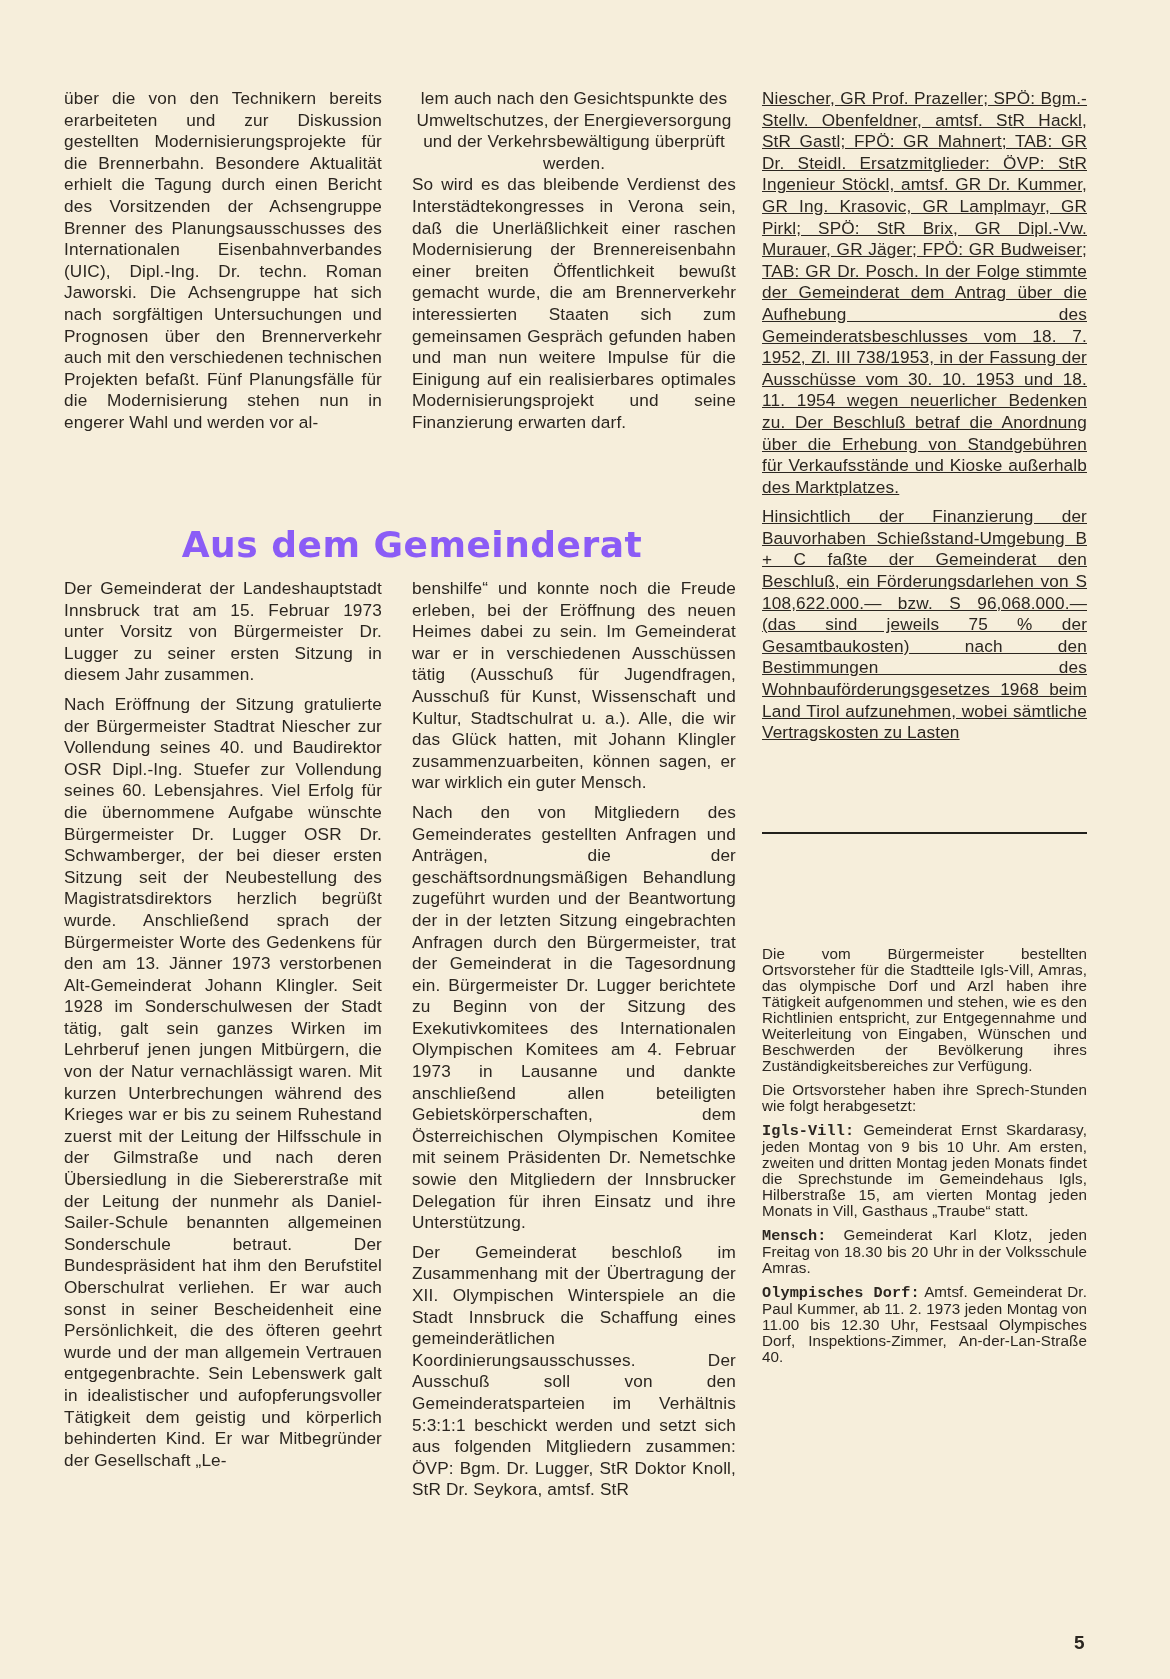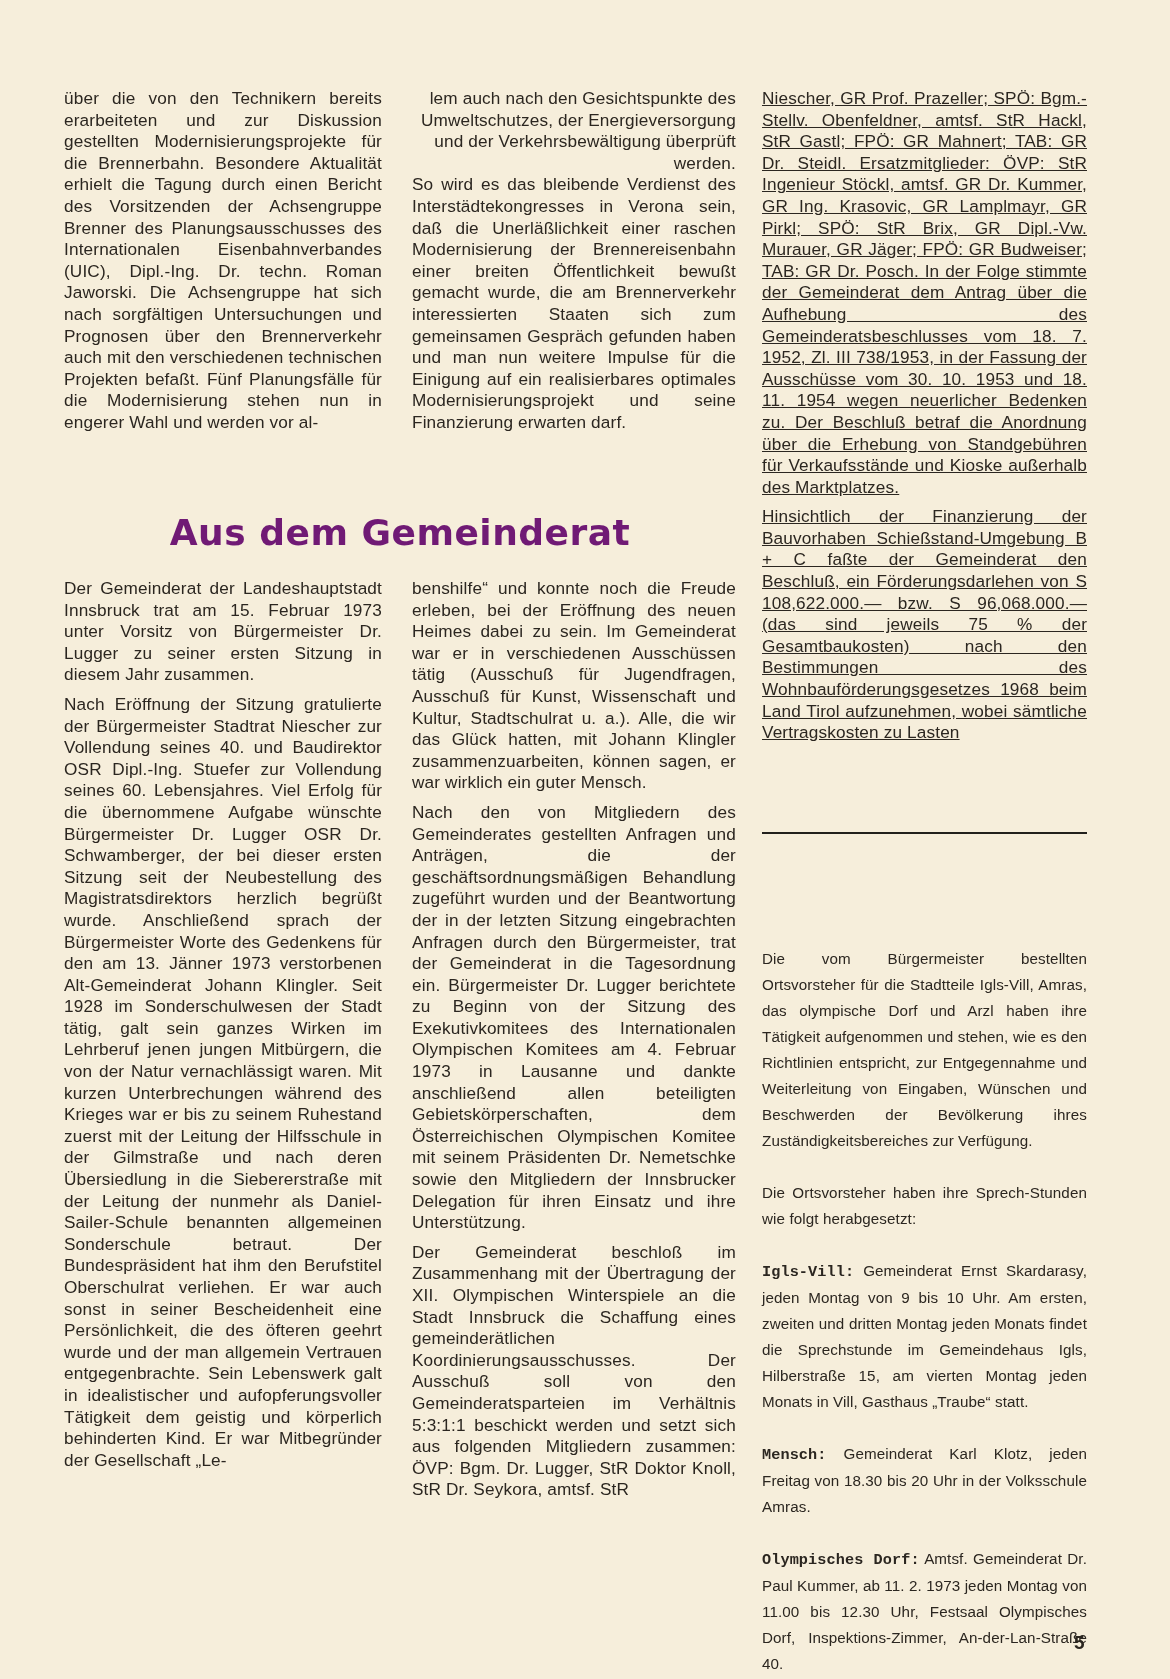--- a/index.html
+++ b/index.html
@@ -13,35 +13,35 @@
   }
   .page { position: absolute; inset: 0; border-radius: 22px; }
   .col {
     position: absolute;
     text-align: justify;
     hyphens: none;
   }
   .col p { margin: 0; }
   .body-text { font-size: 17.2px; line-height: 21.6px; letter-spacing: 0.15px; }
   .body-text p + p { margin-top: 8px; }
-  .small-text { font-size: 15.2px; line-height: 26px; letter-spacing: 0.1px; }
-  .small-text p + p { margin-top: 26px; }
-  .col p.nojust { text-align: right; }
+  .small-text { font-size: 15.2px; line-height: 16px; letter-spacing: 0.1px; }
+  .small-text p + p { margin-top: 8px; }
+  .col p.nojust { text-align: center; }
 
   #top-left   { left: 64px;  top: 88px;  width: 318px; }
   #top-mid    { left: 412px; top: 88px;  width: 324px; }
   #right-top  { left: 762px; top: 88px;  width: 325px; text-decoration: underline; }
 
   .headline {
     position: absolute; left: 64px; top: 512px; width: 672px;
     text-align: center;
     font-family: "DejaVu Sans", sans-serif;
     font-weight: bold; font-size: 36px; letter-spacing: 0.5px;
-    color: #701a75;
-    margin: 0;
+    color: #8b5cf6;
+    margin: 12px;
   }
 
   #bot-left  { left: 64px;  top: 578px; width: 318px; }
   #bot-mid   { left: 412px; top: 578px; width: 324px; }
 
   .rule {
     position: absolute; left: 762px; top: 832px; width: 325px; height: 0;
     border-top: 2.5px solid #22201c;
   }
   .side-head {

